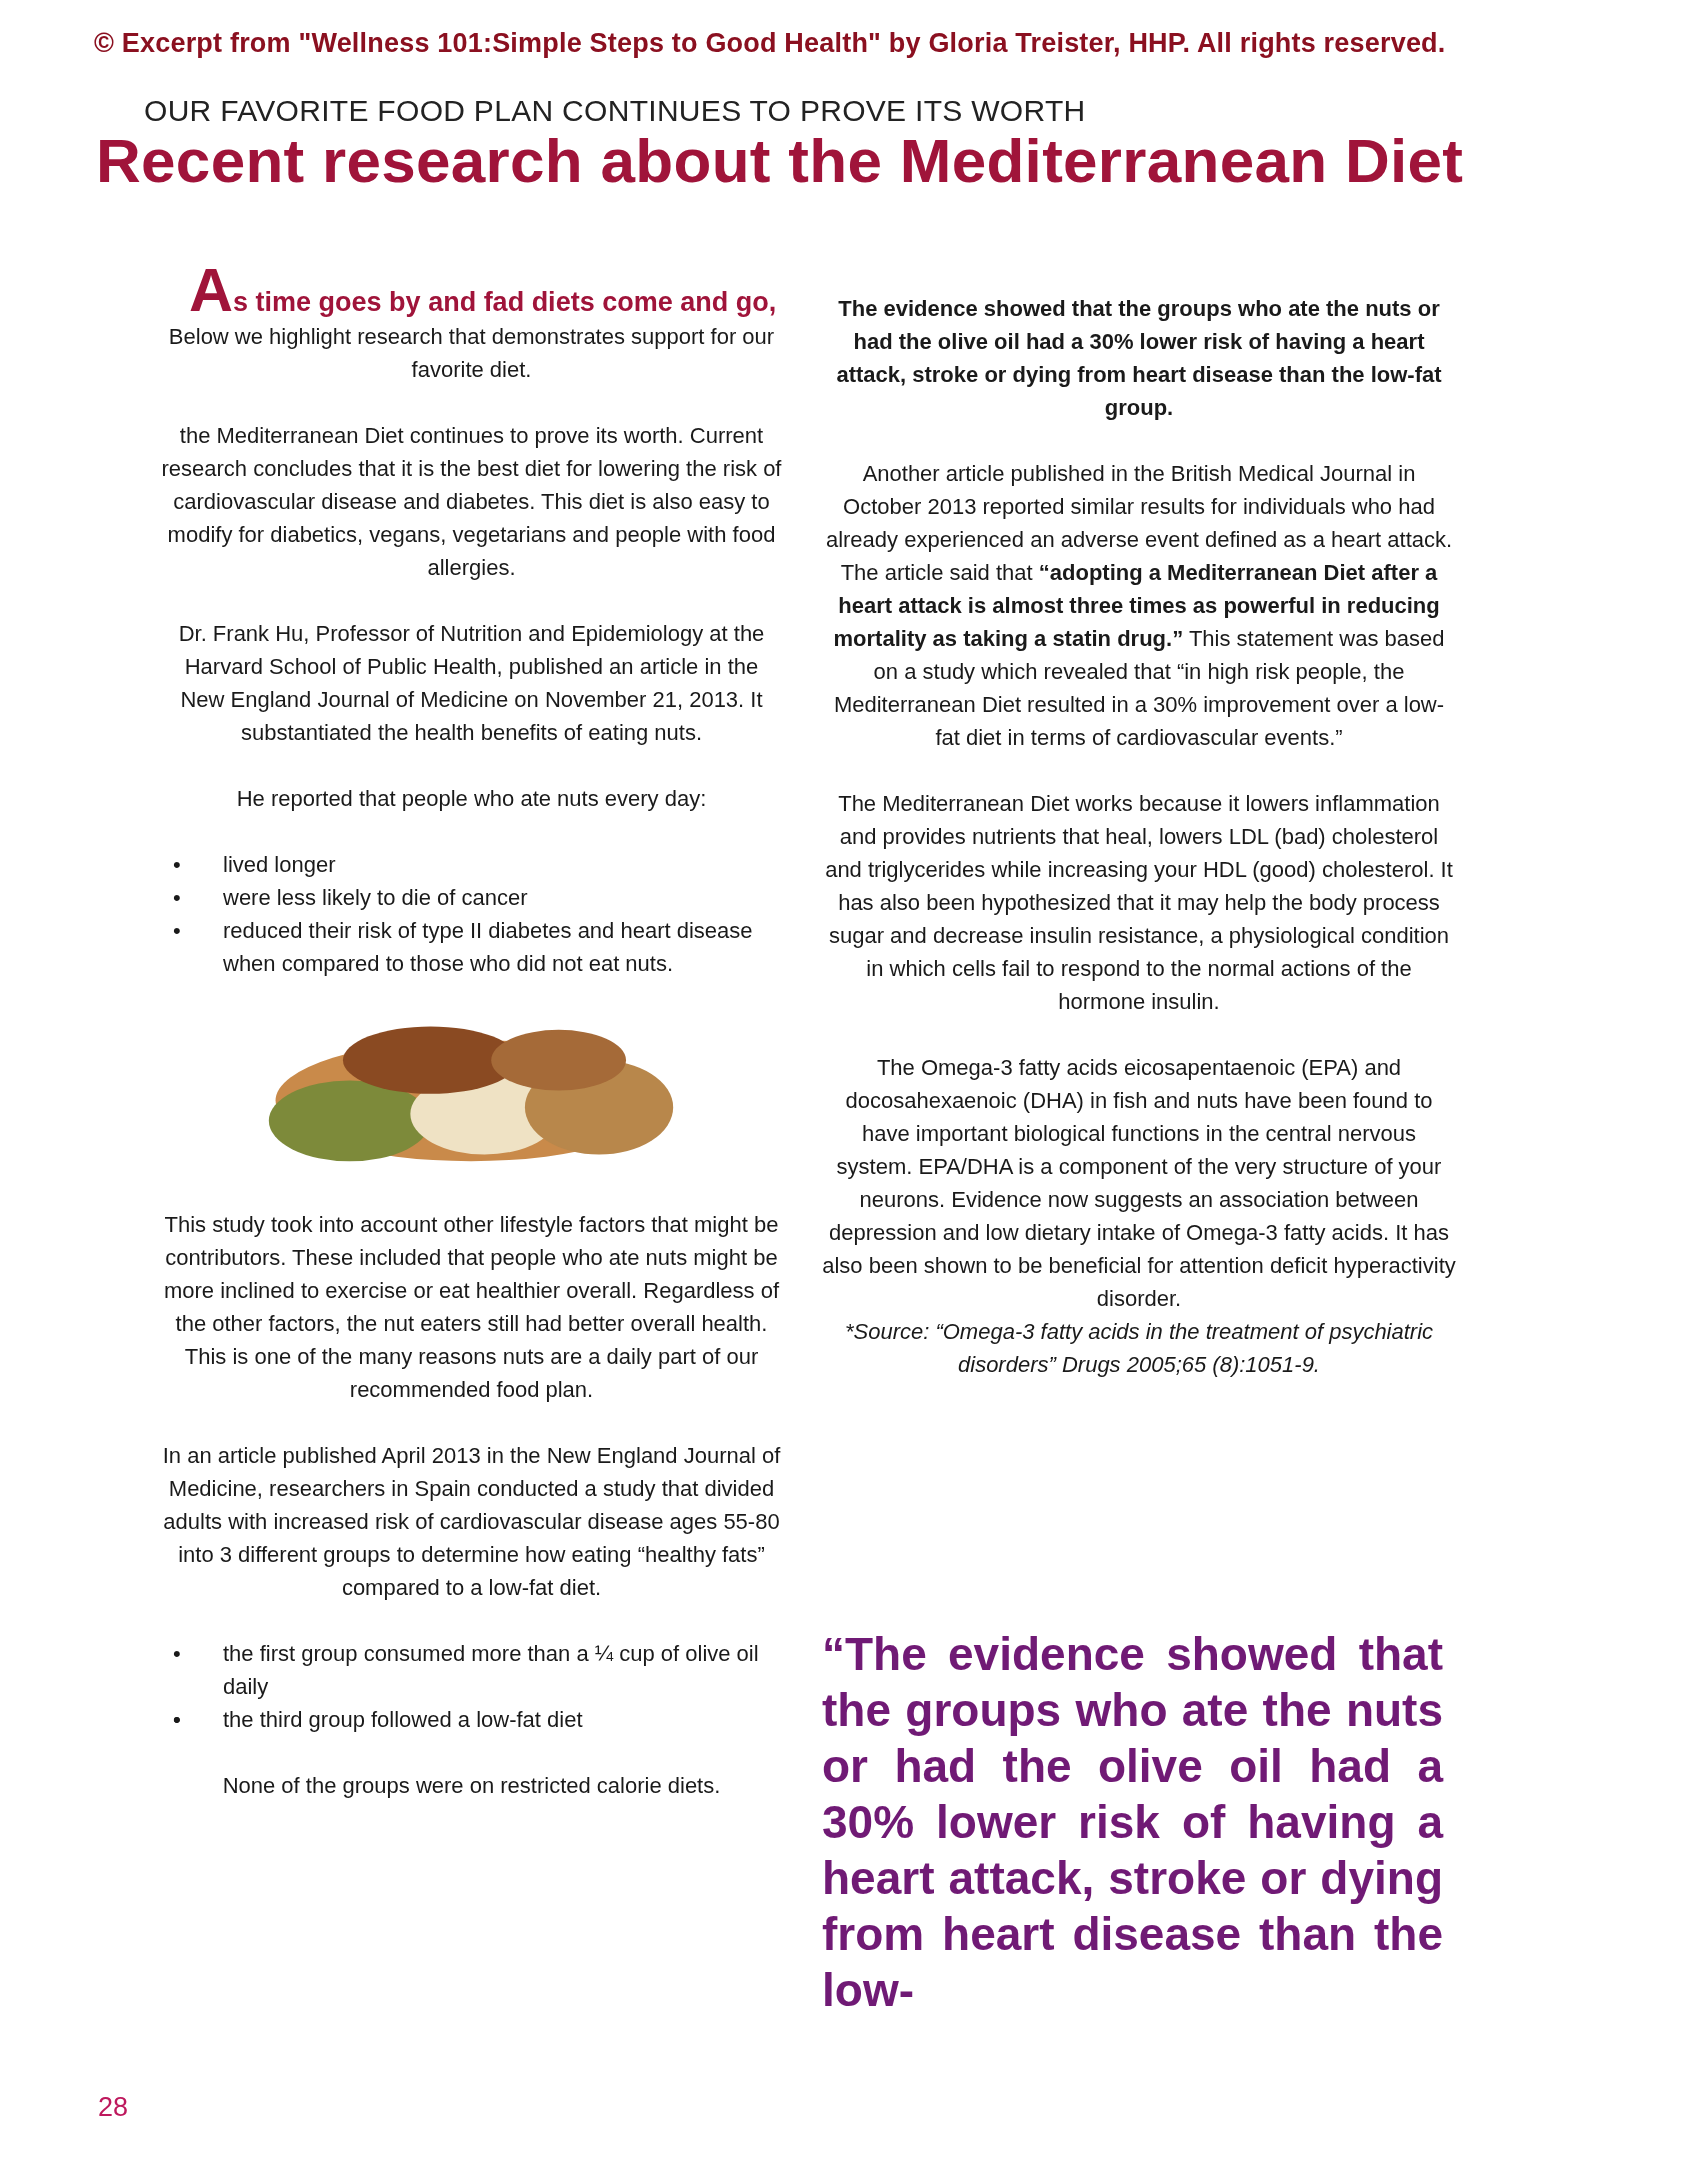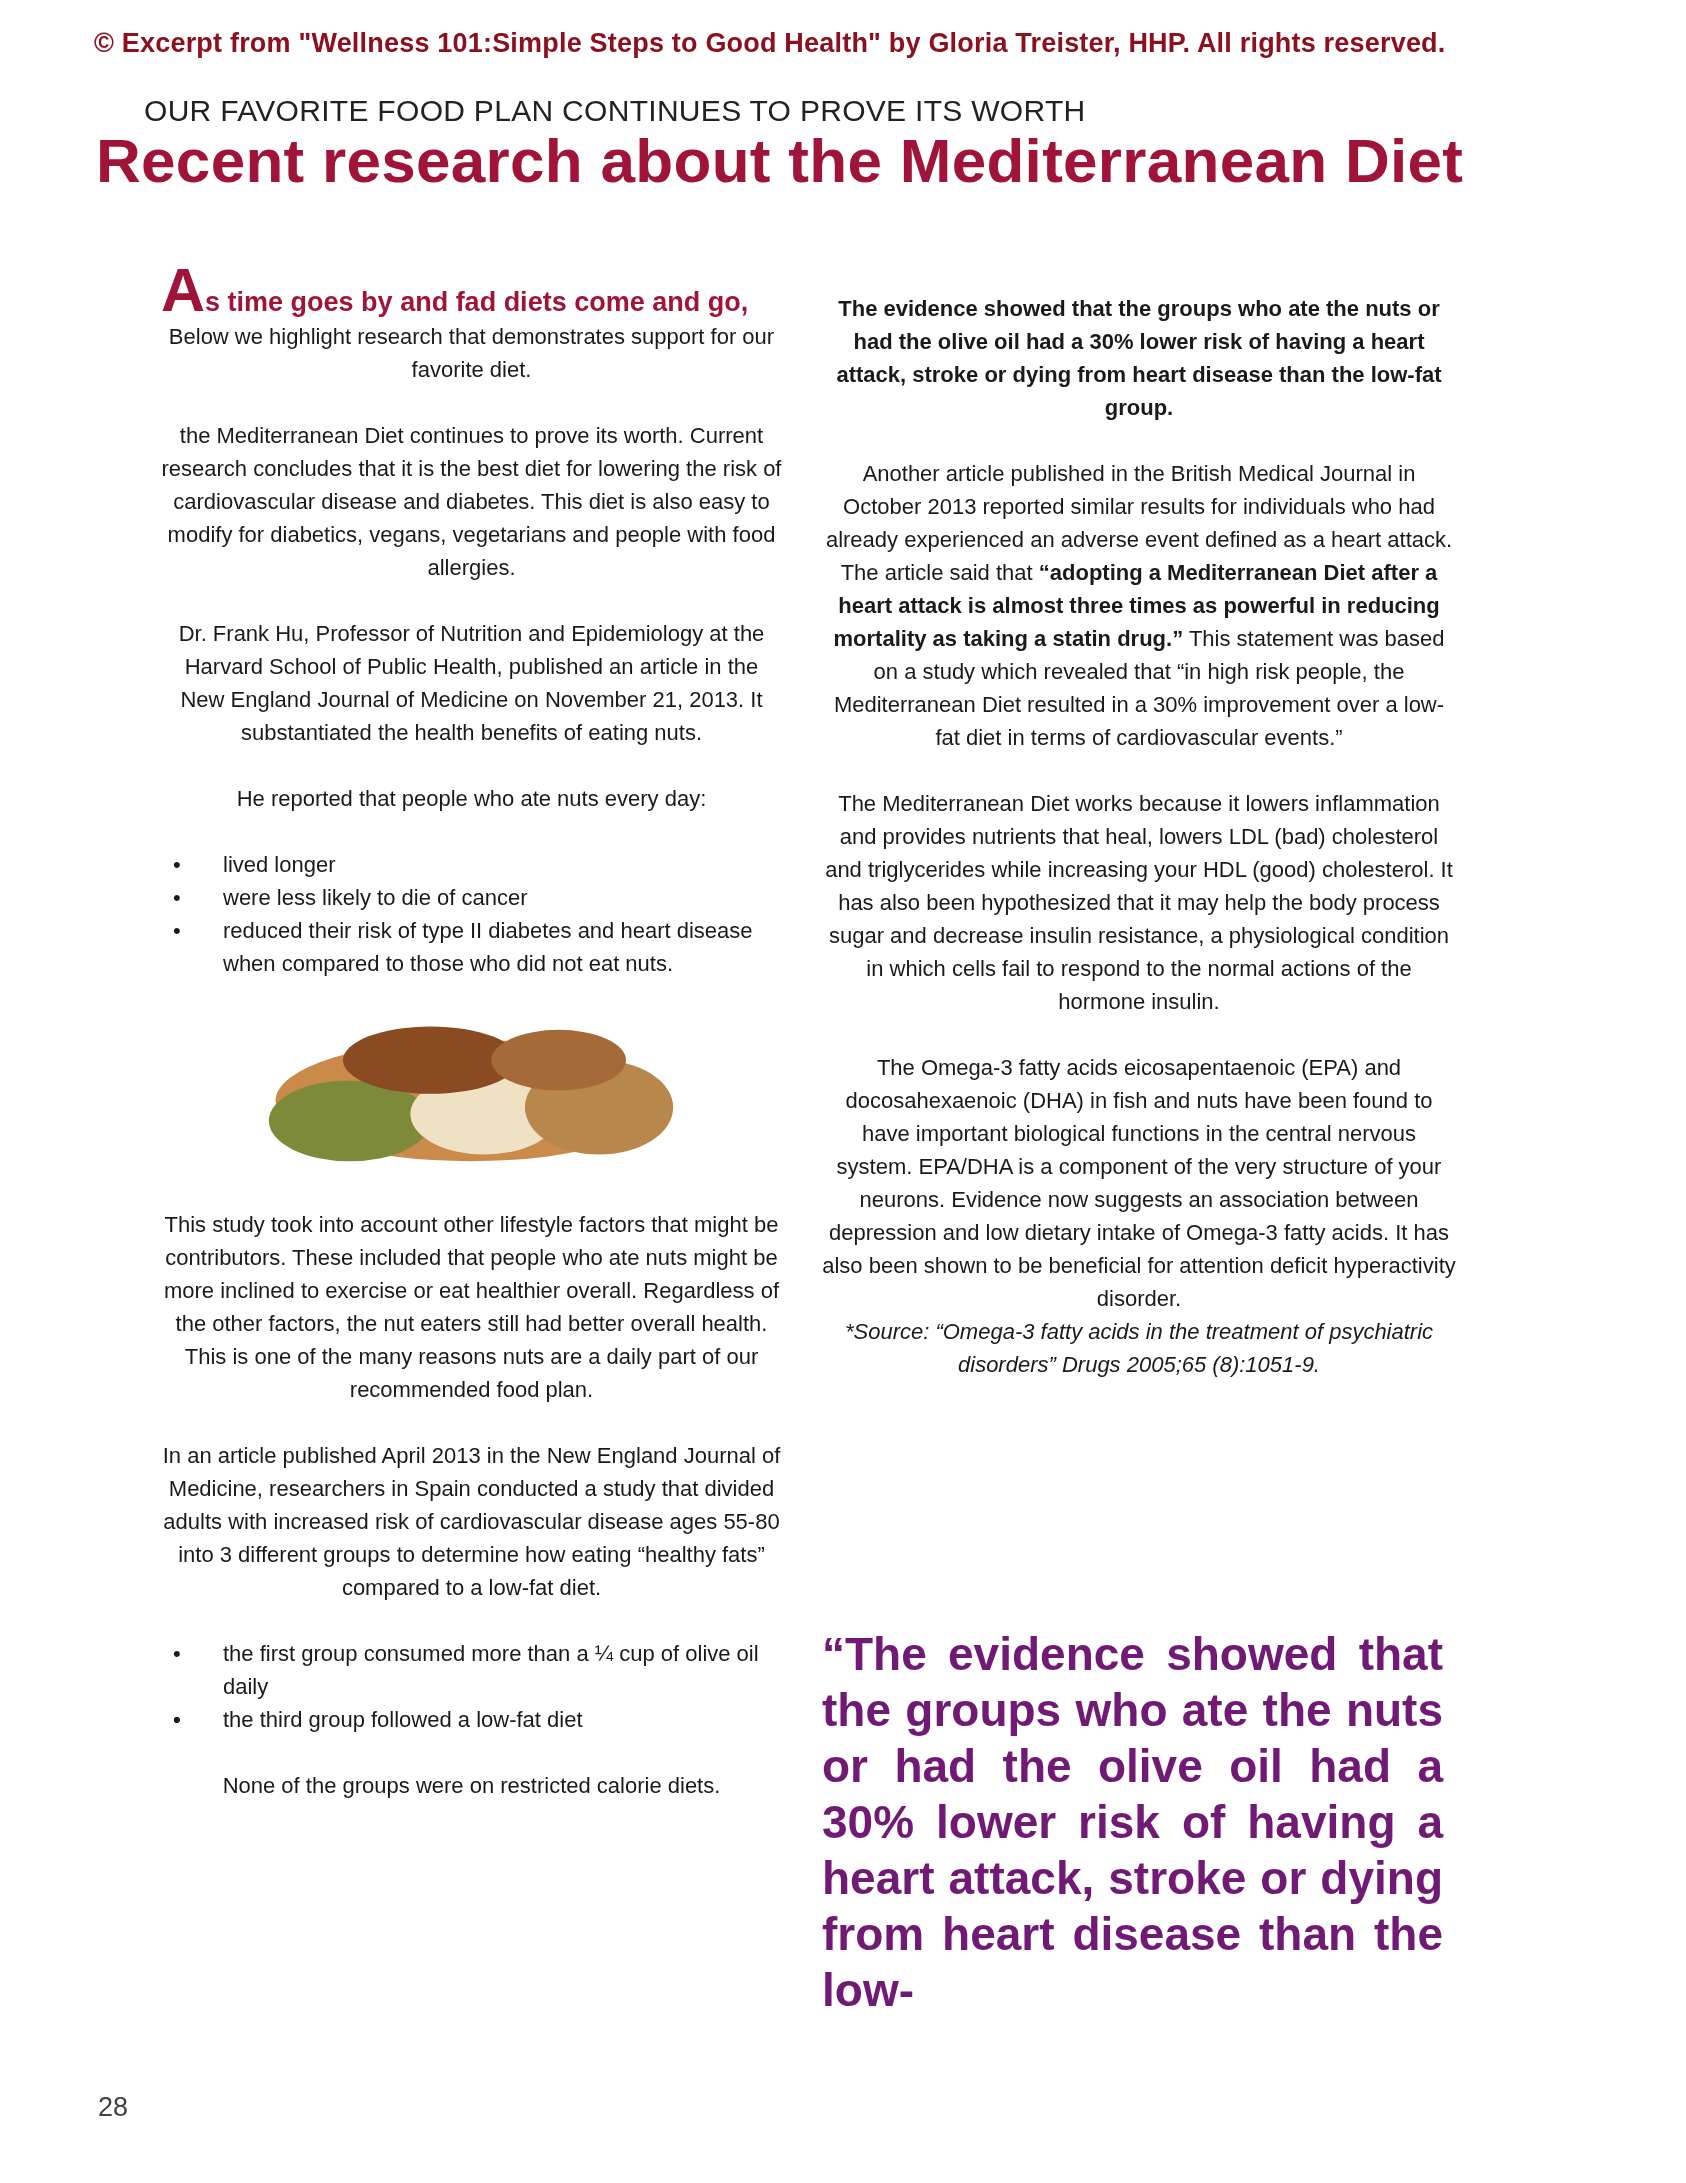--- a/index.html
+++ b/index.html
@@ -4,32 +4,32 @@
 <style>
   html, body { margin: 0; padding: 0; background: #ffffff; }
   body { width: 1687px; height: 2183px; position: relative; overflow: hidden;
          font-family: "Liberation Sans", "DejaVu Sans", sans-serif; color: #1a1a1a; }
   .copyright { position: absolute; left: 94px; top: 28px; font-size: 27px; font-weight: bold; color: #8b1020; letter-spacing: 0.2px; }
   .kicker { position: absolute; left: 100px; top: 94px; font-size: 30px; color: #222; letter-spacing: 0.3px; margin-left: 44px; }
   .title { position: absolute; left: 96px; top: 125px; font-size: 62px; font-weight: bold; color: #a0143a; letter-spacing: 0.3px; }
   .col { position: absolute; top: 270px; width: 621px; font-size: 22px; line-height: 33px; }
   .col.left { left: 161px; }
   .col.right { left: 822px; top: 292px; width: 634px; }
-  .lead { color: #a0143a; font-weight: bold; font-size: 27px; line-height: 36px; }
+  .lead { color: #a0143a; font-weight: bold; font-size: 27px; line-height: 36px; margin-left: 28px; }
   .lead .dropcap { font-size: 61px; line-height: 40px; }
   p { margin: 0 0 33px 0; text-align: center; }
   p.tight { margin-bottom: 0; }
   ul { margin: 0 0 33px 0; padding: 0; list-style: none; }
   ul li { position: relative; padding-left: 62px; }
   ul li .bullet { position: absolute; left: 12px; top: 0; }
   b.em { font-weight: bold; }
   .italic { font-style: italic; }
   .image-wrap { position: relative; width: 418px; height: 155px; margin: 0 0 40px 101px; }
   .pullquote { position: absolute; left: 822px; top: 1626px; width: 621px; font-size: 46px; line-height: 56px; color: #701a75; font-weight: bold; text-align: justify; }
-  .pageno { position: absolute; left: 98px; top: 2092px; font-size: 27px; color: #404040; }
+  .pageno { position: absolute; left: 98px; top: 2092px; font-size: 27px; color: #be185d; }
 </style>
 </head>
 <body>
 
 <div class="copyright">© Excerpt from "Wellness 101:Simple Steps to Good Health" by Gloria Treister, HHP. All rights reserved.</div>
 <div class="kicker">OUR FAVORITE FOOD PLAN CONTINUES TO PROVE ITS WORTH</div>
 <div class="title">Recent research about the Mediterranean Diet</div>
 
 <div class="col left">
   <div class="lead"><span class="dropcap">A</span><span>s time goes by and fad diets come and go,</span></div>

